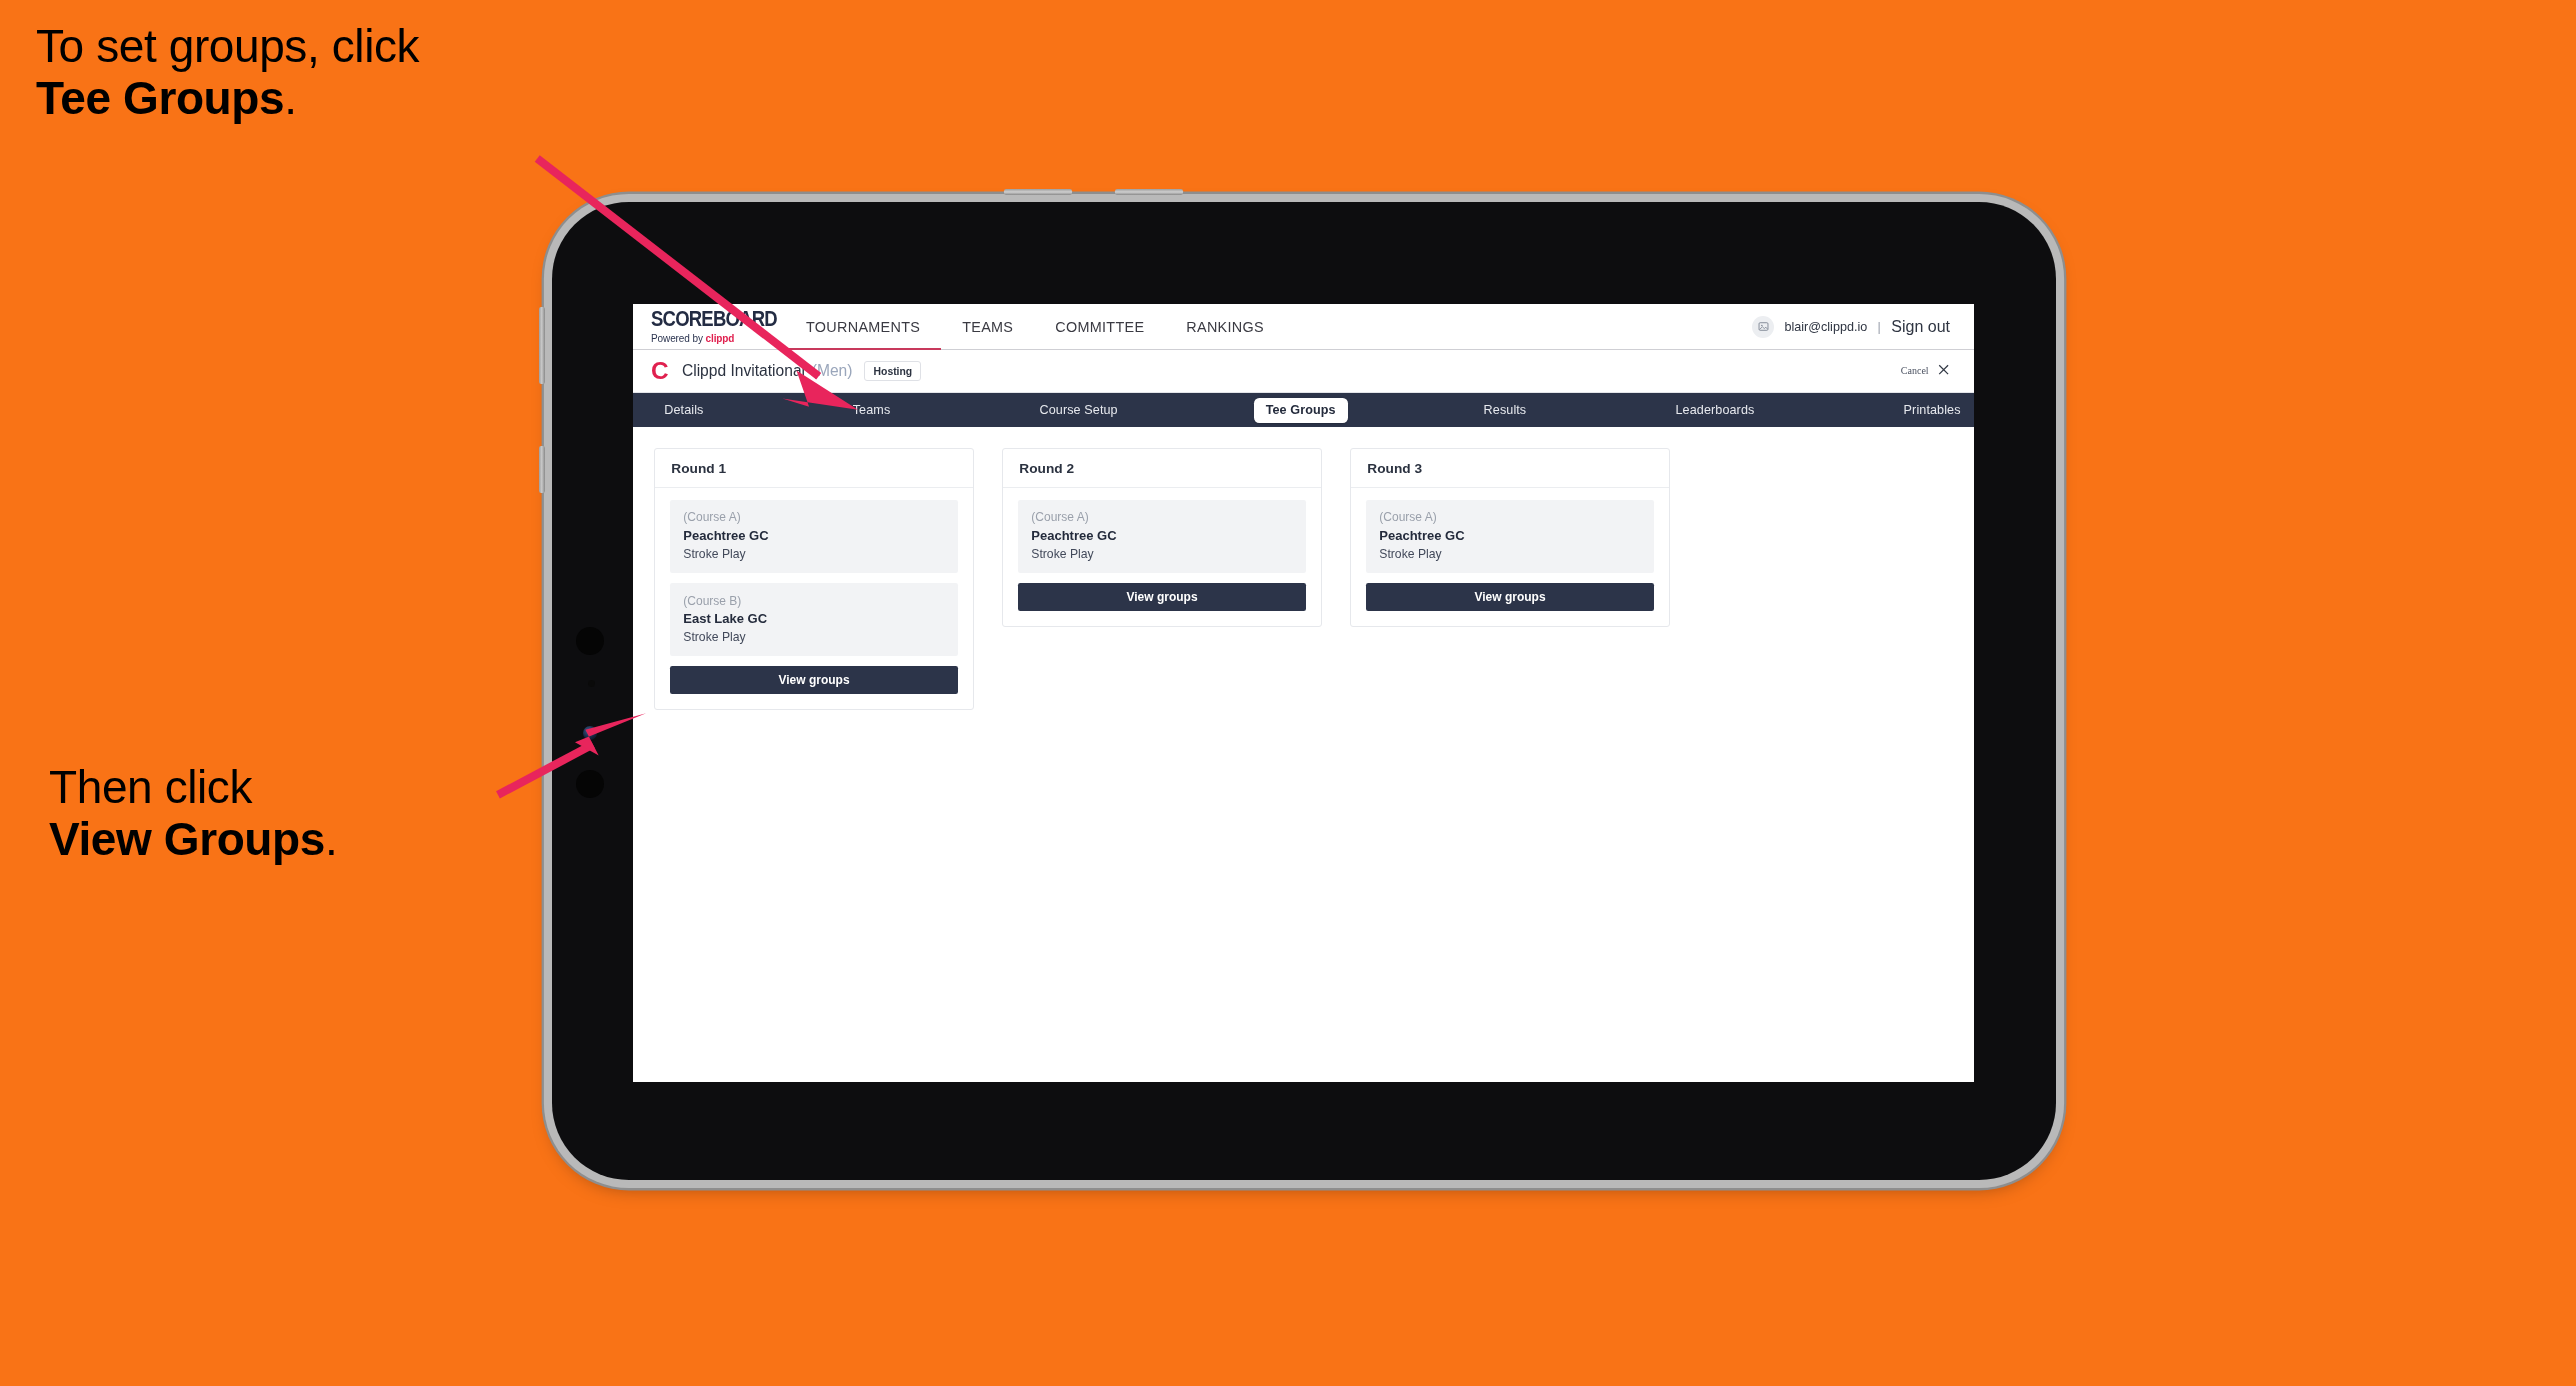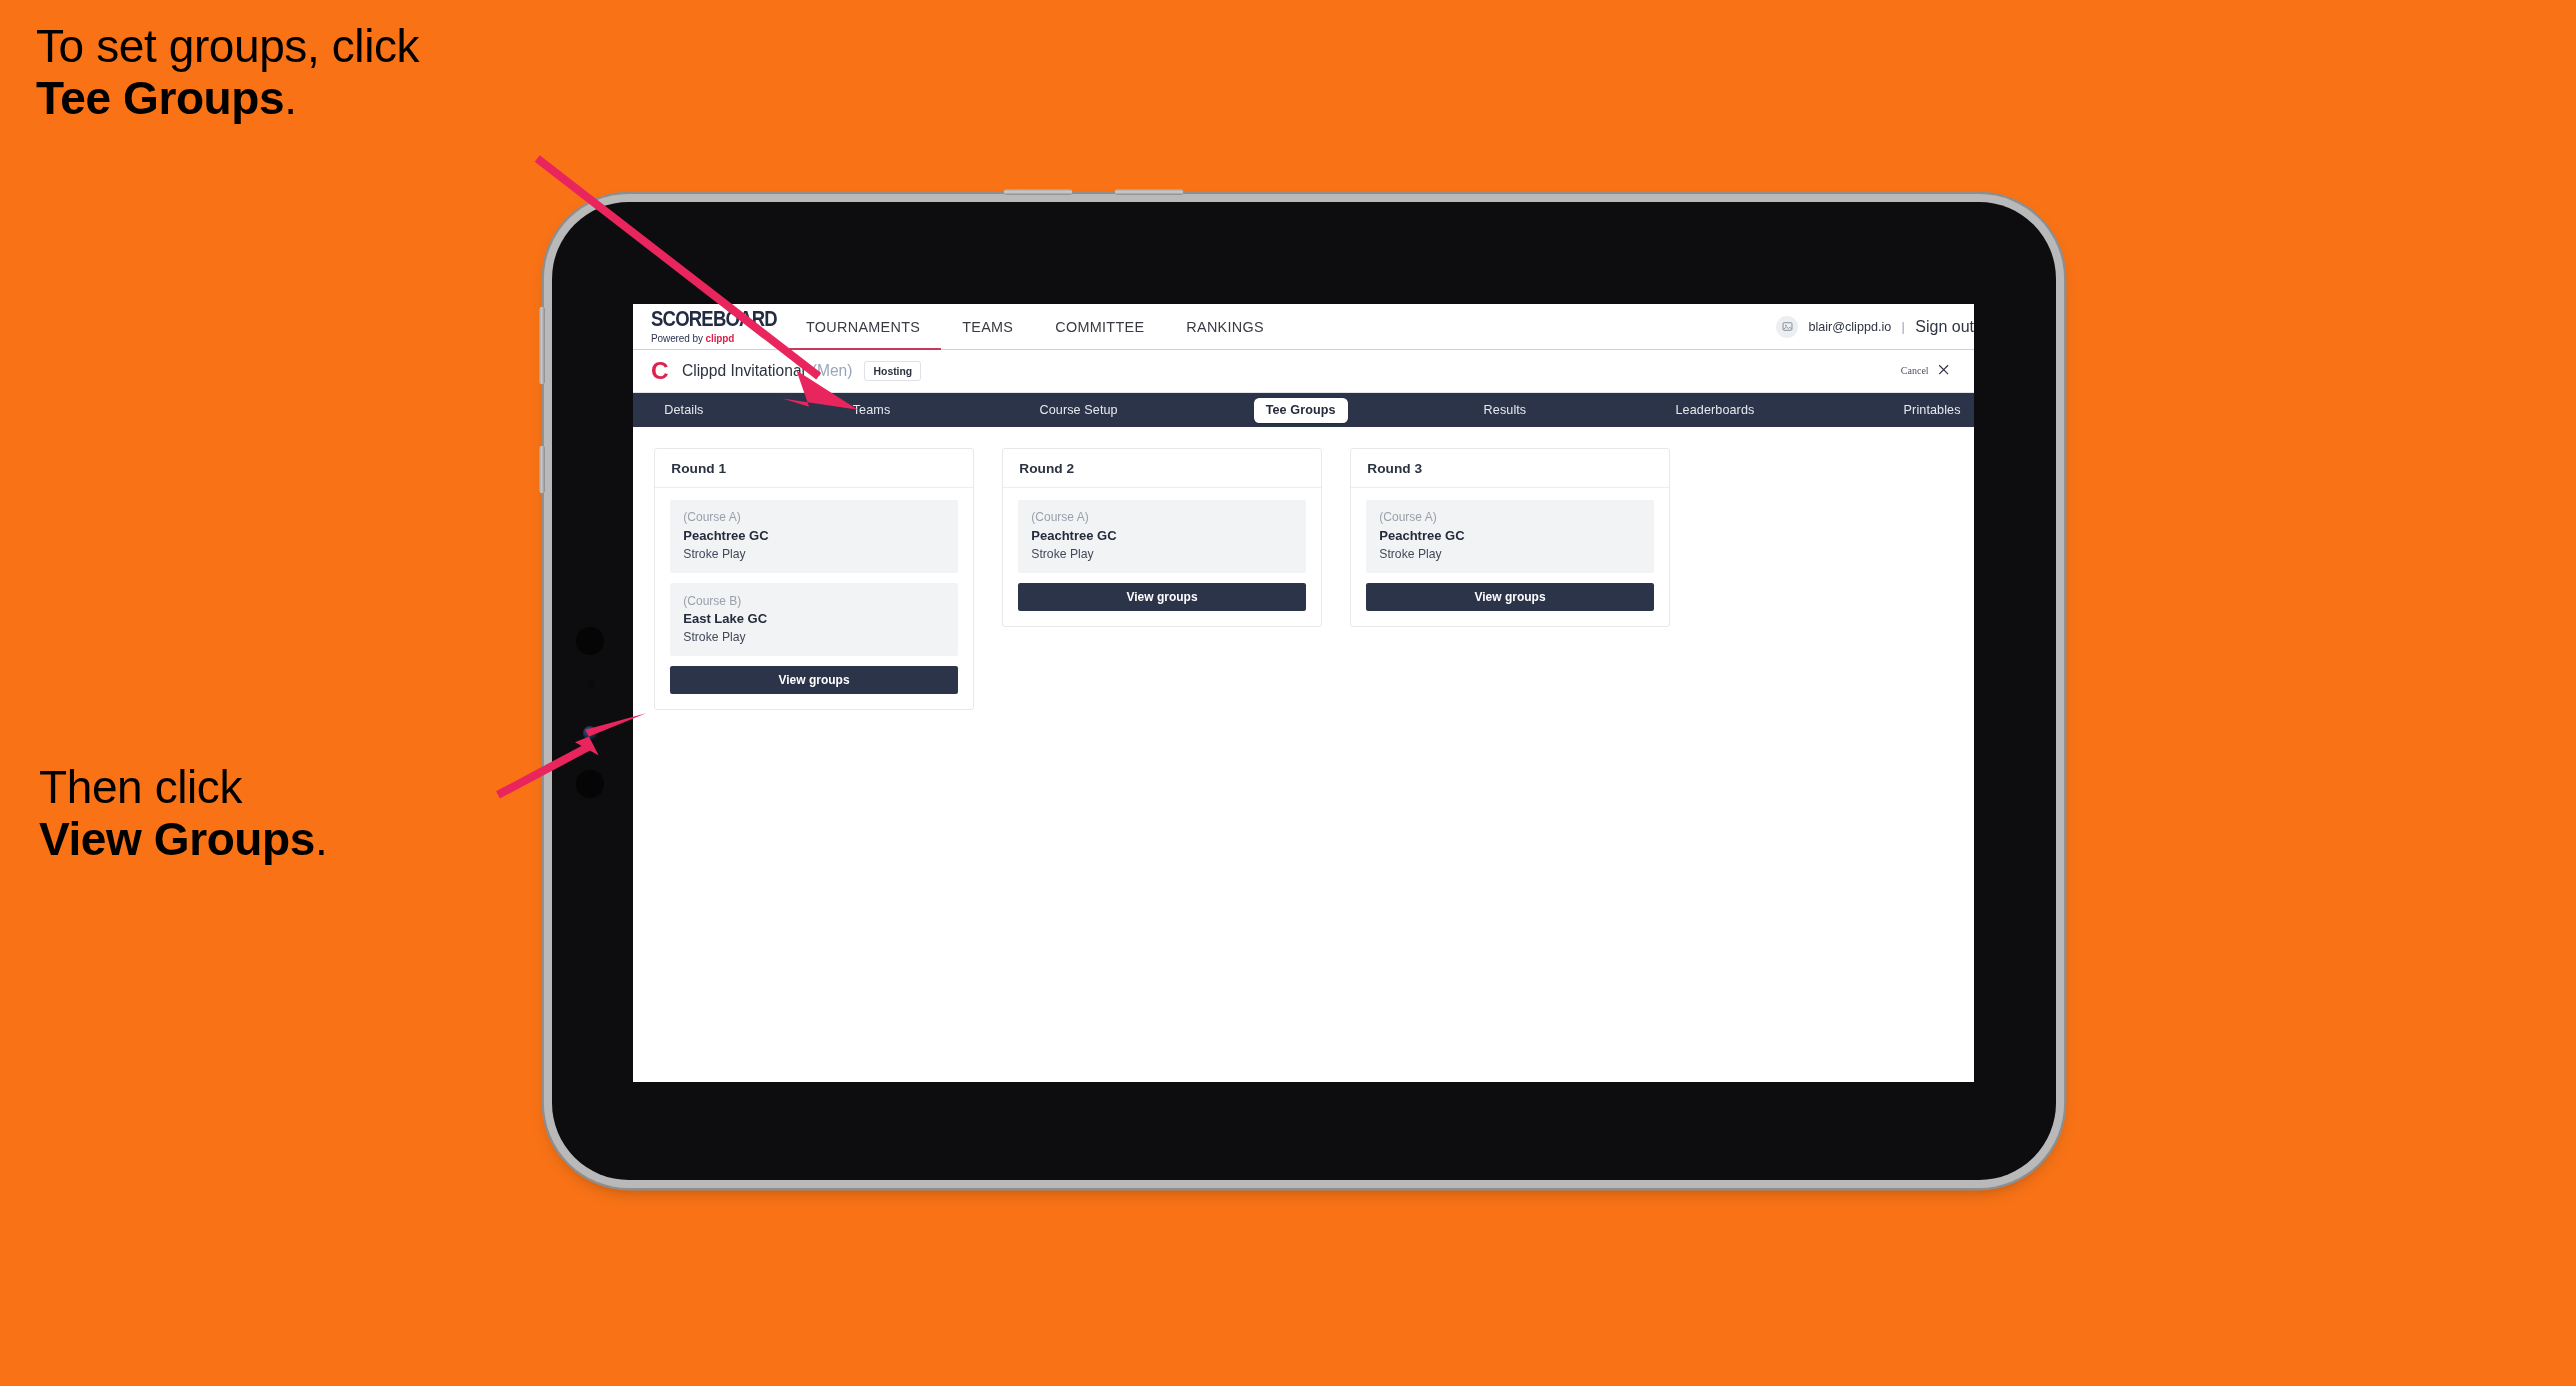--- a/index.html
+++ b/index.html
@@ -16,21 +16,21 @@
     position: absolute;
     font-family: "Liberation Sans", sans-serif;
     color: #000;
     font-size: 46px;
     line-height: 1.12;
     letter-spacing: -0.4px;
     white-space: pre-line;
   }
   .caption .strong { font-weight: bold; }
   #caption-top  { left: 36px; top: 21px; width: 667px; }
-  #caption-bottom { left: 39px; top: 762px; width: 563px; }
+  #caption-bottom { left: 49px; top: 762px; width: 563px; }
 
   
   .arrow-svg { position: absolute; overflow: visible; pointer-events: none; }
 
   
   #tablet {
     position: absolute;
     left: 552px; top: 202px;
     width: 1504px; height: 978px;
     border-radius: 77px;
@@ -88,21 +88,21 @@
   .navitem {
     display:flex; align-items:center; padding: 0 21px;
     font-size: 14.4px; color:#3a3a42; letter-spacing: 0.3px;
     position: relative; cursor: pointer;
   }
   .navitem.active::after {
     content:""; position:absolute; left:0; right:0; bottom:-1.5px;
     height: 2.2px; background:#c8395c;
   }
 
-  #userzone { margin-left:auto; display:flex; align-items:center; gap: 10.4px; }
+  #userzone { margin-left:auto; display:flex; align-items:center; padding-right: 24px; gap: 10.4px; }
   #avatar {
     width: 22px; height: 22px; border-radius:50%; background:#eceef1;
     display:flex; align-items:center; justify-content:center; color:#7b8290; font-size: 11px;
   }
   #usermail { font-size: 12.6px; color:#2f3542; }
   .usep { font-size: 12.6px; color:#9aa0ab; }
   #signout { font-size: 16px; color:#2f3542; cursor:pointer; }
 
   
   #titlerow {

